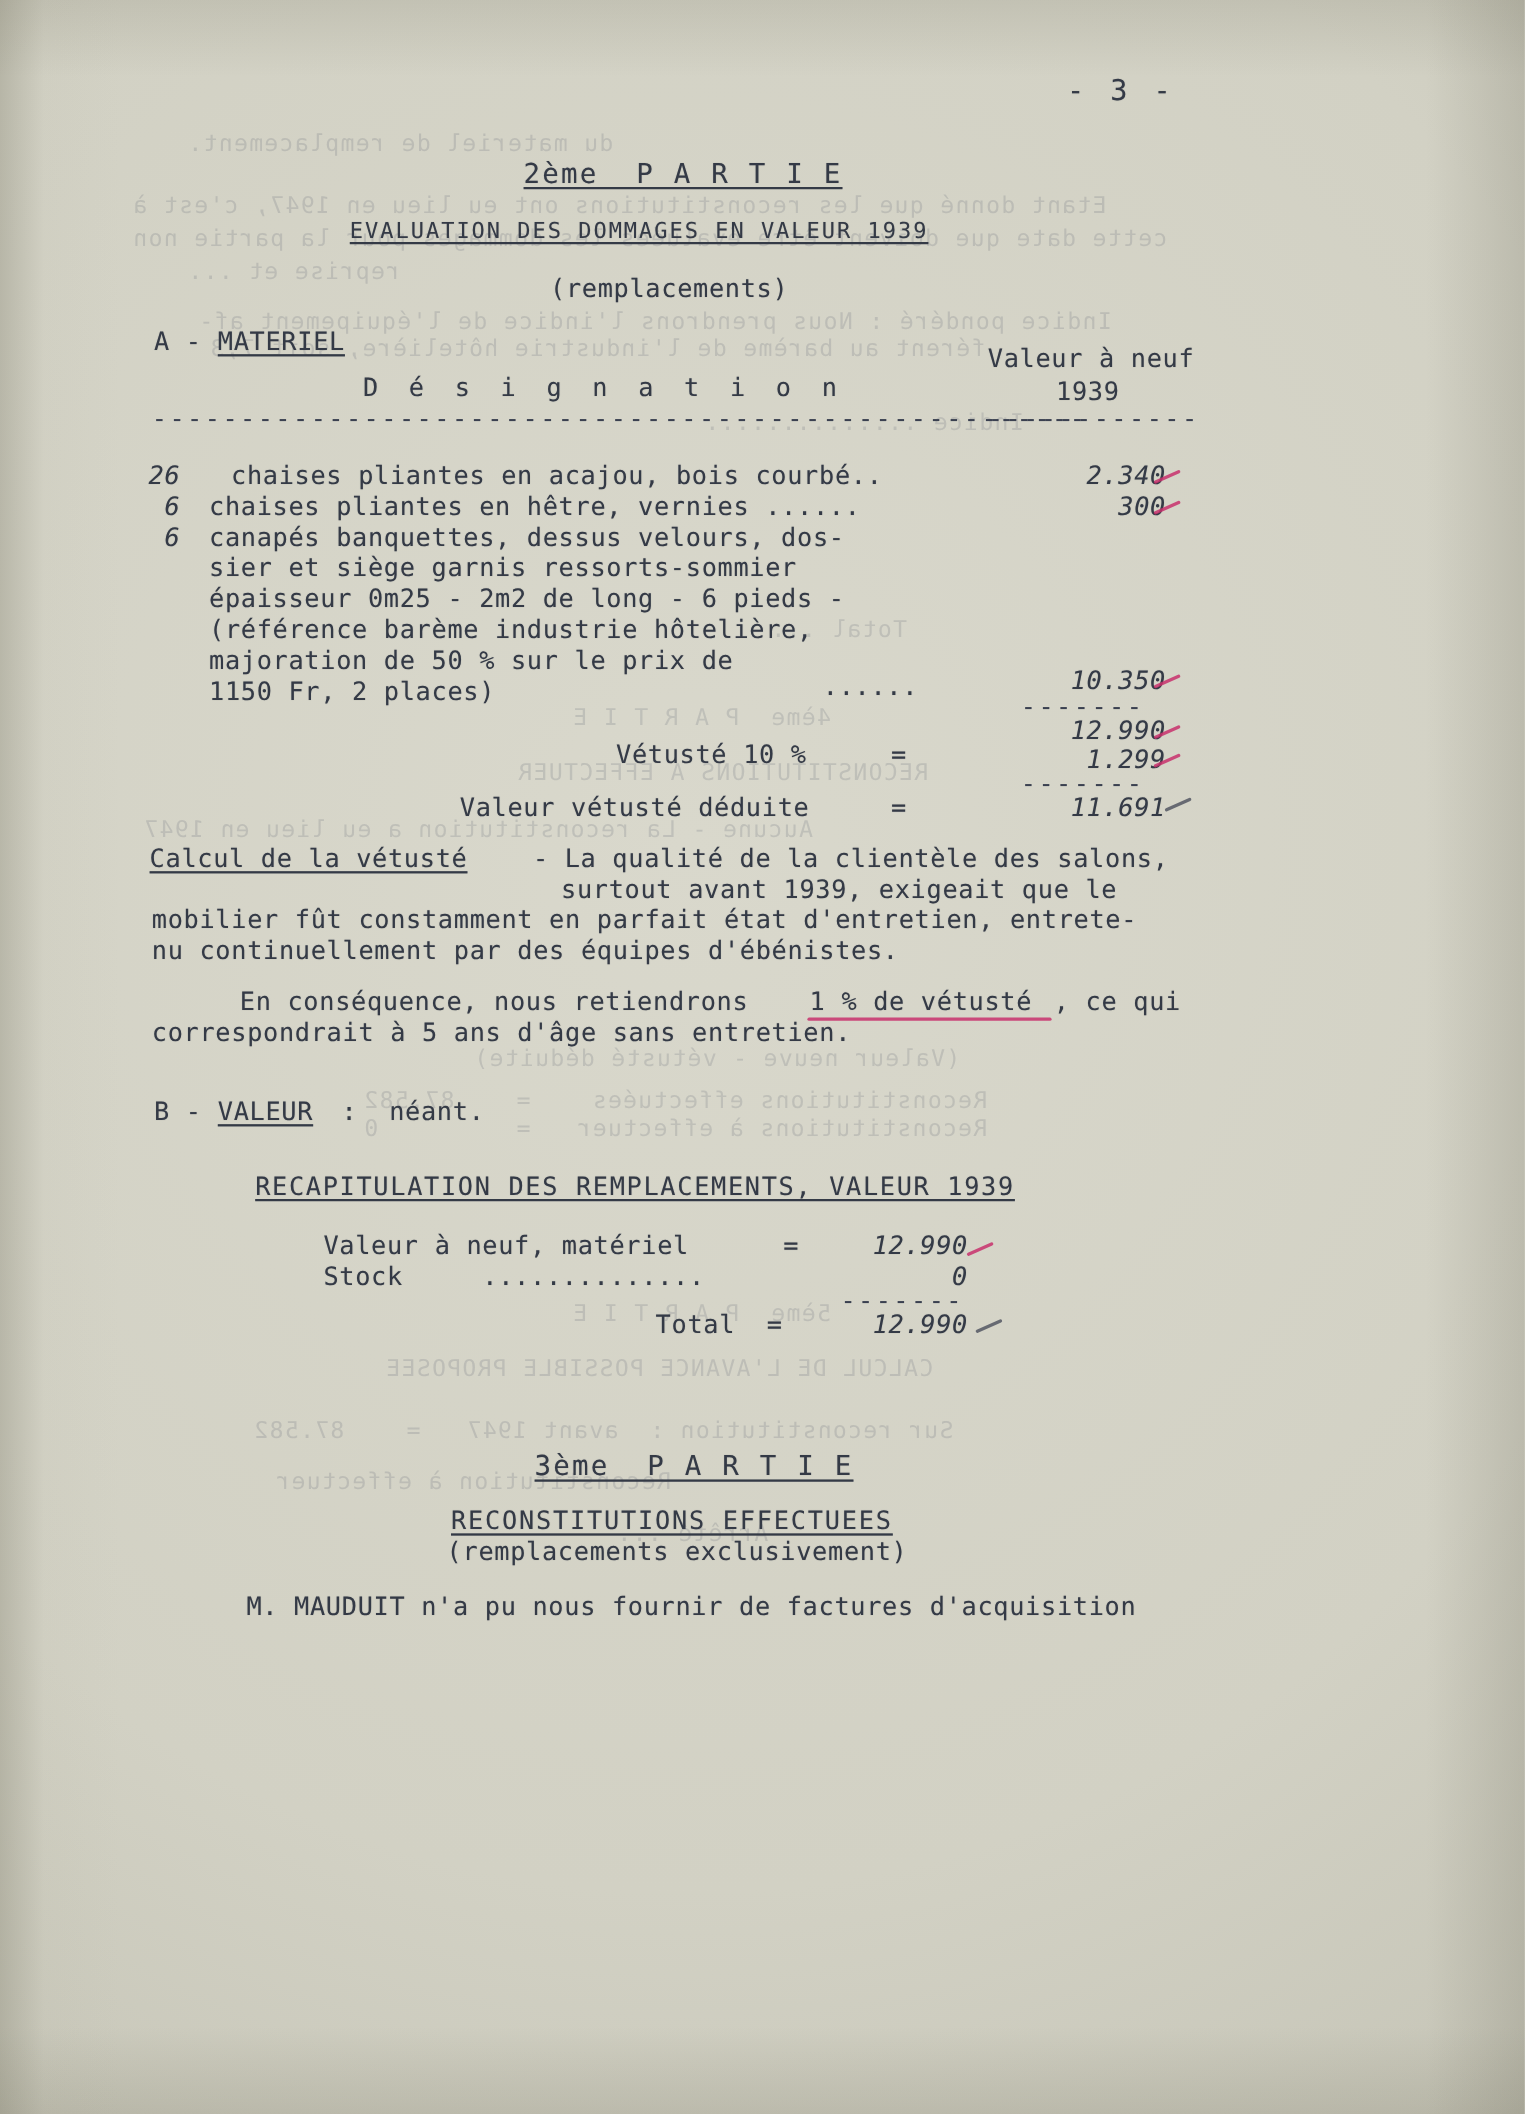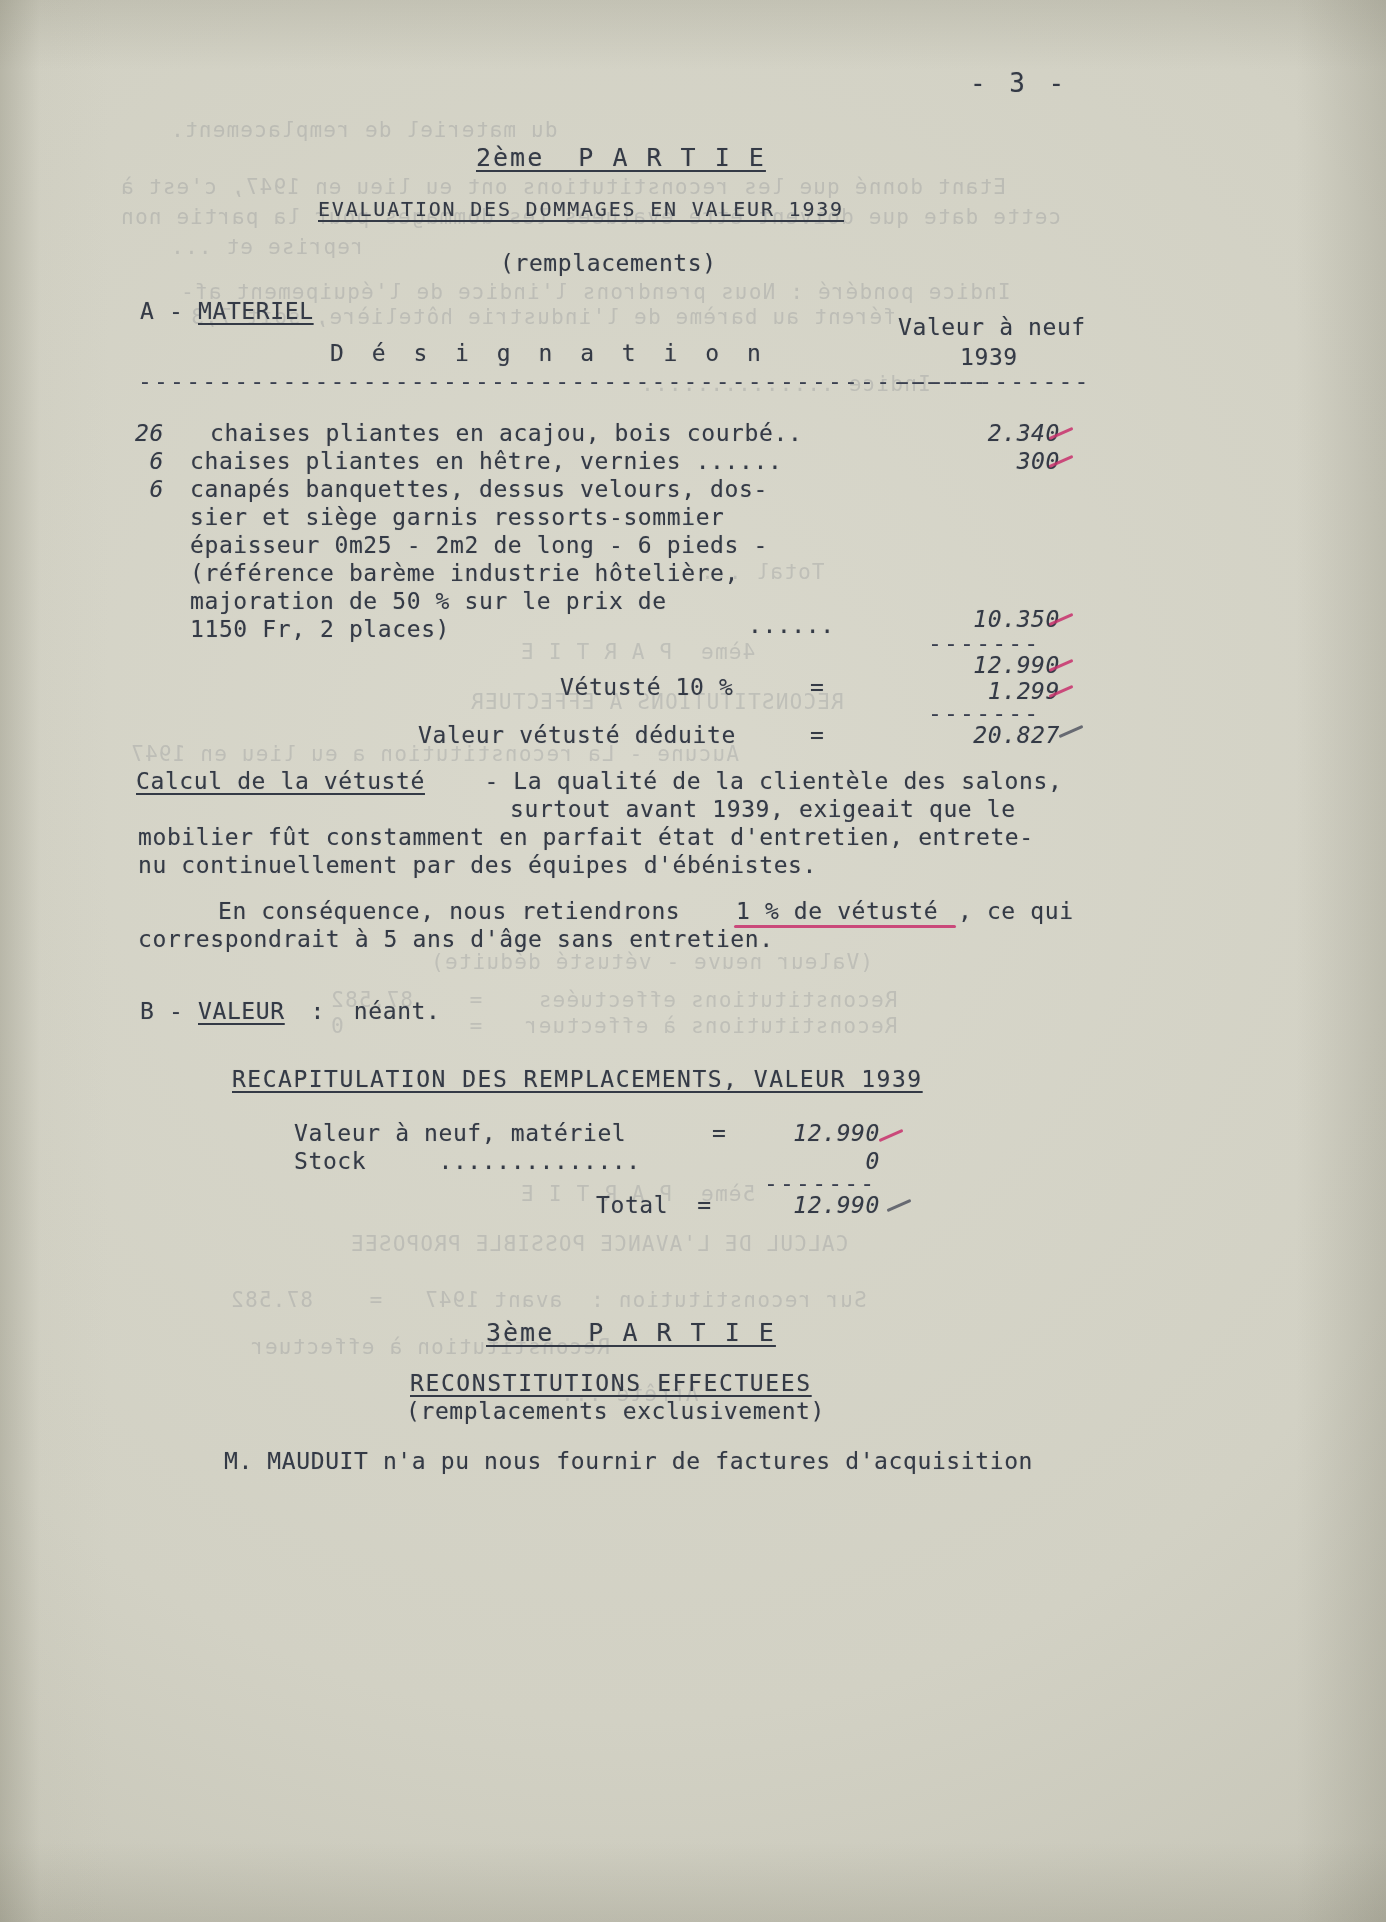--- a/index.html
+++ b/index.html
@@ -165,21 +165,21 @@
   <div class="tick" style="left:1048px; top:656px;"></div>
 
   <div class="t" style="left:560px; top:674px;">Vétusté 10 %</div>
   <div class="t" style="left:810px; top:674px;">=</div>
   <div class="t right" style="left:860px; top:678px; width:200px;">1.299</div>
   <div class="tick" style="left:1048px; top:682px;"></div>
 
   <div class="dash-rule" style="left:928px; top:700px; letter-spacing:2.2px;">-------</div>
   <div class="t" style="left:418px; top:722px;">Valeur vétusté déduite</div>
   <div class="t" style="left:810px; top:722px;">=</div>
-  <div class="t right" style="left:860px; top:722px; width:200px;">20.827</div>
+  <div class="t right" style="left:860px; top:722px; width:200px;">11.691</div>
   <div class="tick tick-dark" style="left:1058px; top:722px;"></div>
 
   <div class="t u" style="left:136px; top:768px;">Calcul de la vétusté</div>
   <div class="t" style="left:470px; top:768px;"> - La qualité de la clientèle des salons,</div>
   <div class="t" style="left:510px; top:796px;">surtout avant 1939, exigeait que le</div>
   <div class="t" style="left:138px; top:824px;">mobilier fût constamment en parfait état d'entretien, entrete-</div>
   <div class="t" style="left:218px; top:898px;">En conséquence, nous retiendrons </div>
 
   <div class="t" style="left:138px; top:852px;">nu continuellement par des équipes d'ébénistes.</div>
   <div class="t" style="left:736px; top:898px;">1 % de vétusté</div>

